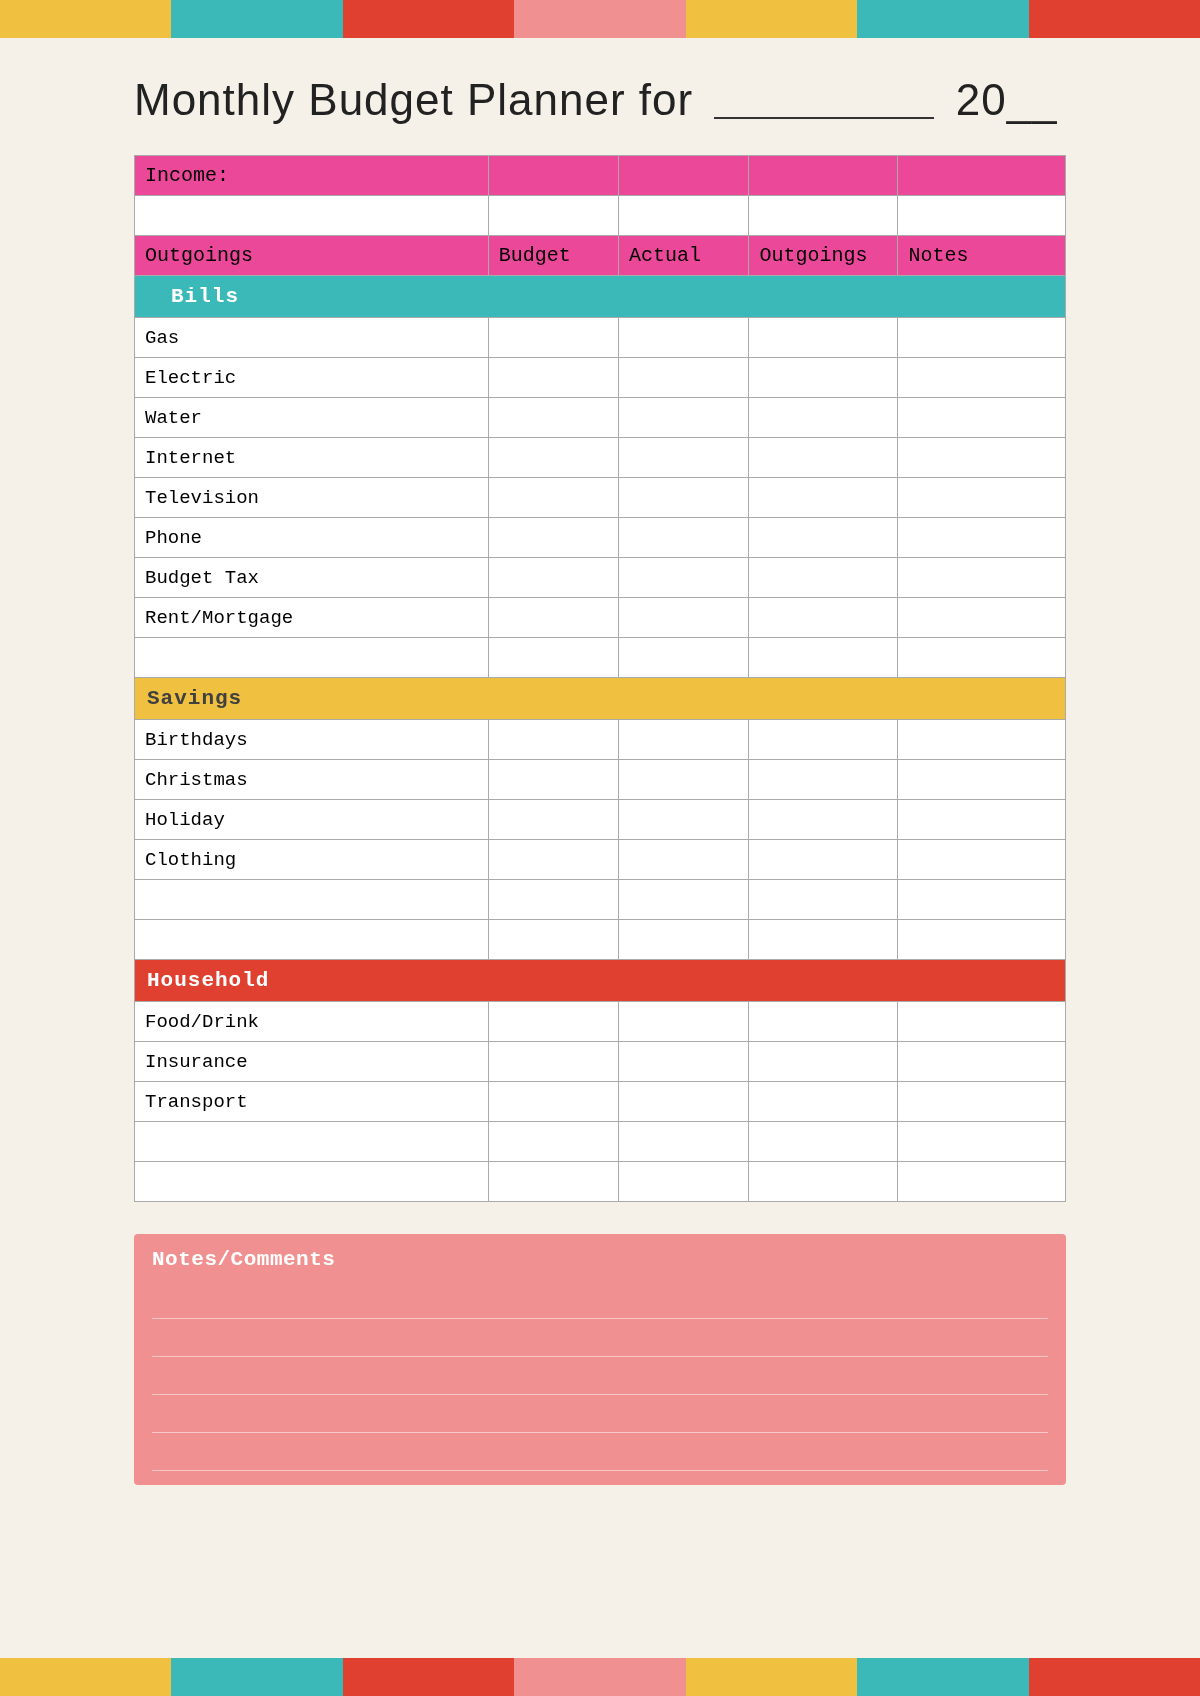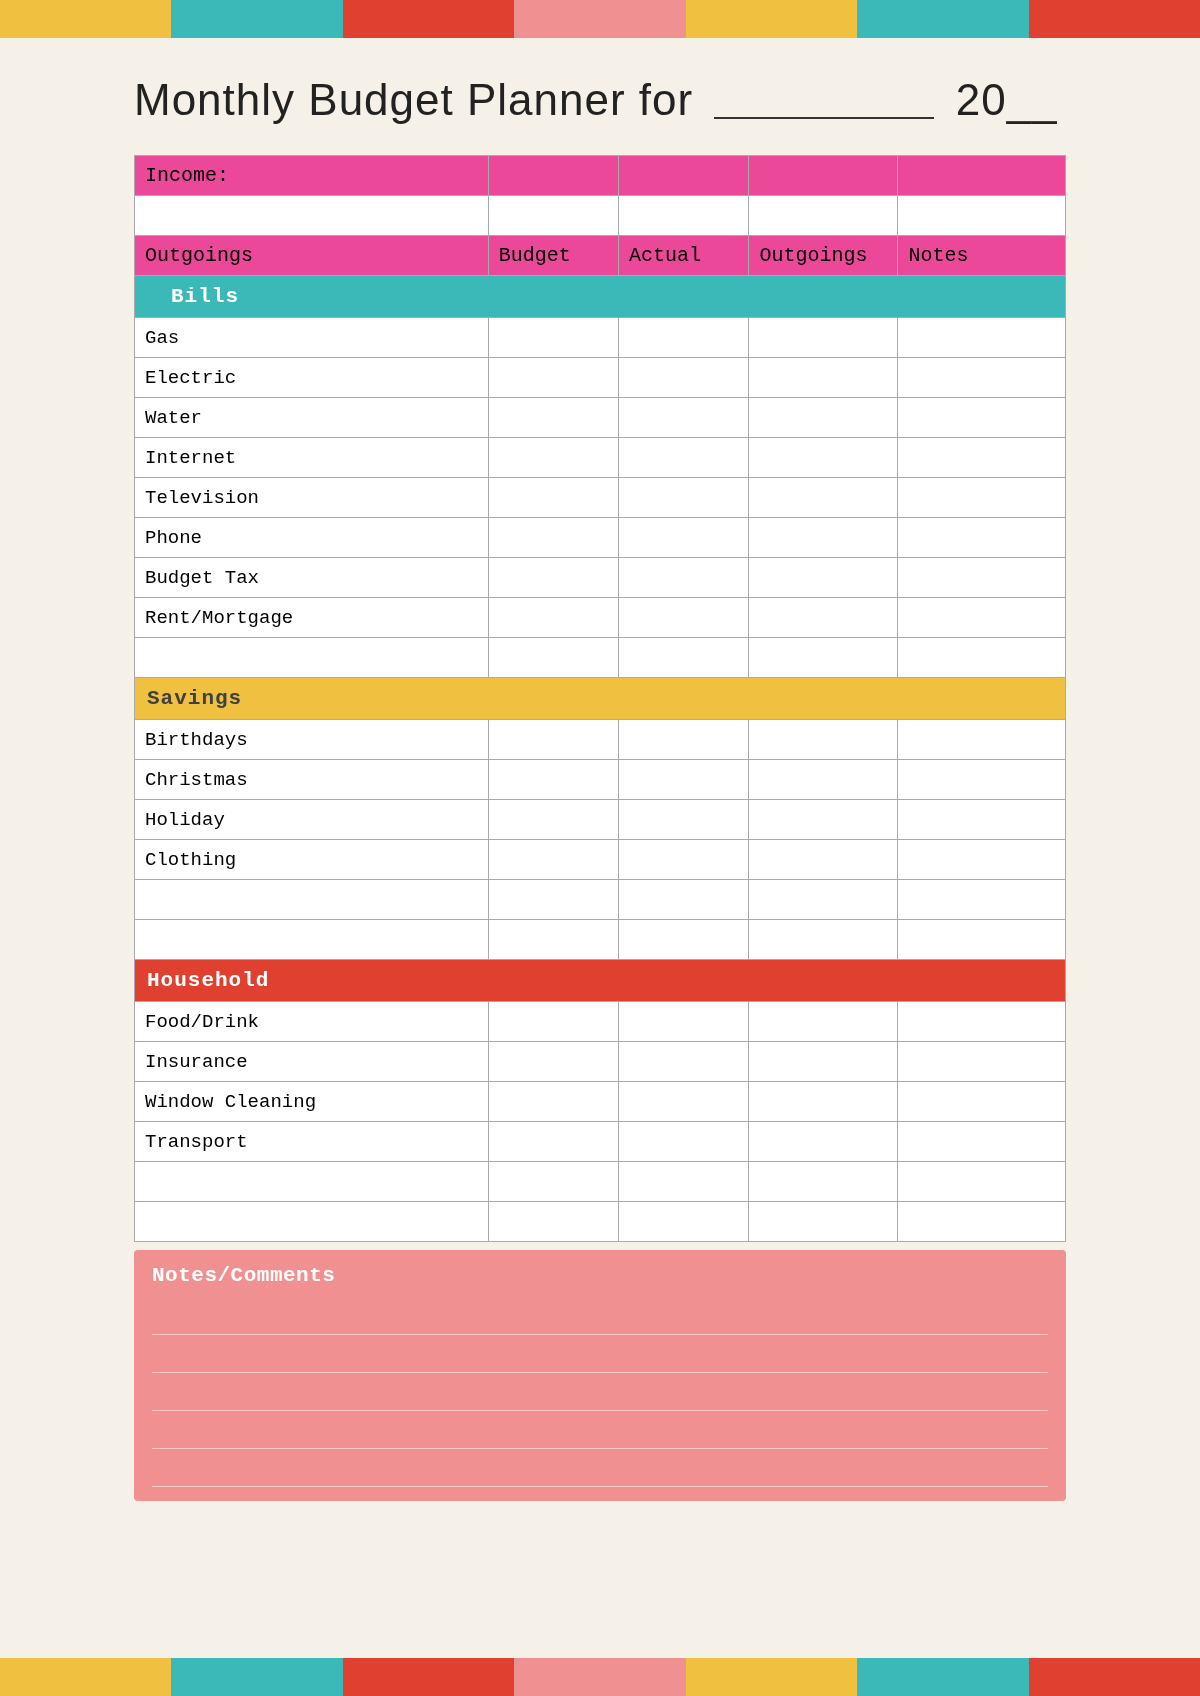--- a/index.html
+++ b/index.html
@@ -112,21 +112,21 @@
     .empty-row td {
       background: #fff;
       height: 40px;
     }
 
     .income-label {
       font-size: 20px;
     }
 
     .notes-section {
-      margin-top: 8px;
+      margin-top: 32px;
       background: #f09090;
       border-radius: 4px;
       padding: 14px 18px;
       min-height: 200px;
       width: 100%;
     }
 
     .notes-title {
       font-size: 21px;
       color: #fff;
@@ -321,27 +321,20 @@
       <td></td>
     </tr>
     <tr class="data-row">
       <td>Insurance</td>
       <td></td>
       <td></td>
       <td></td>
       <td></td>
     </tr>
     <tr class="data-row">
-      <td>Window Cleaning</td>
-      <td></td>
-      <td></td>
-      <td></td>
-      <td></td>
-    </tr>
-    <tr class="data-row">
       <td>Transport</td>
       <td></td>
       <td></td>
       <td></td>
       <td></td>
     </tr>
 
     <tr class="empty-row">
       <td></td>
           <td></td>

